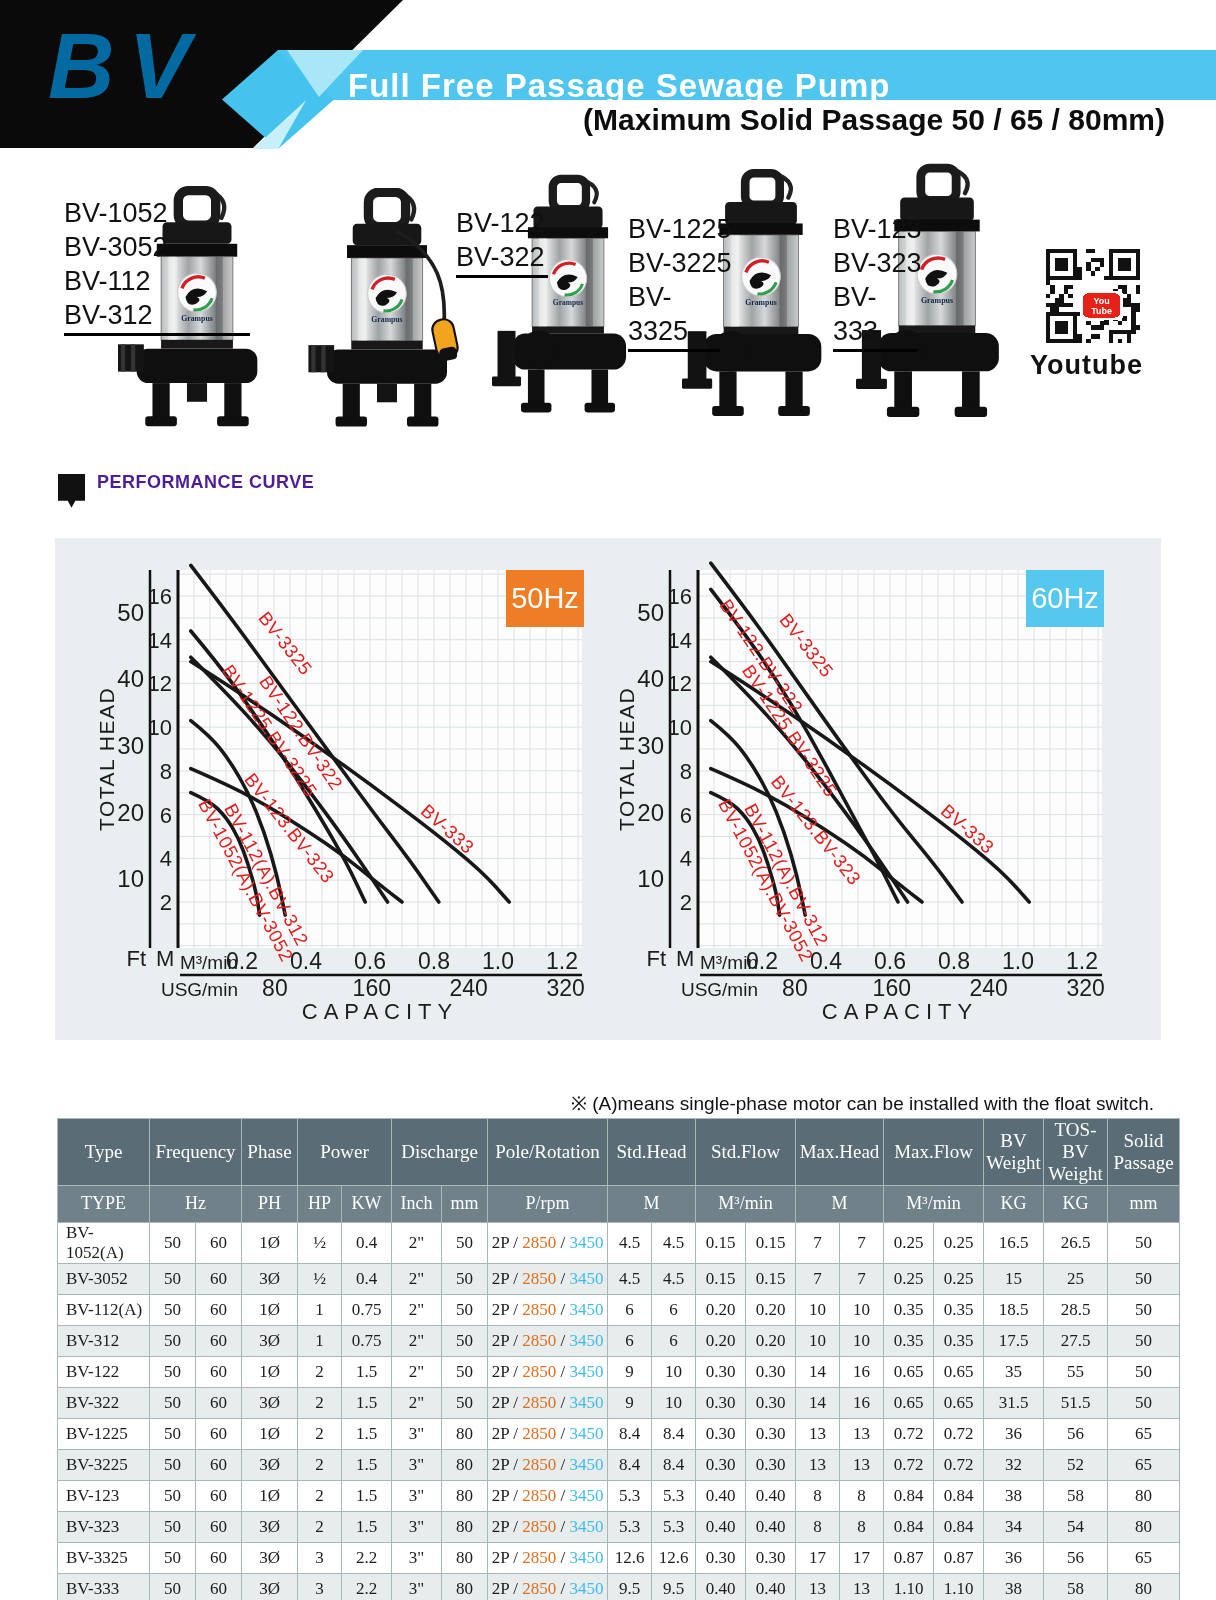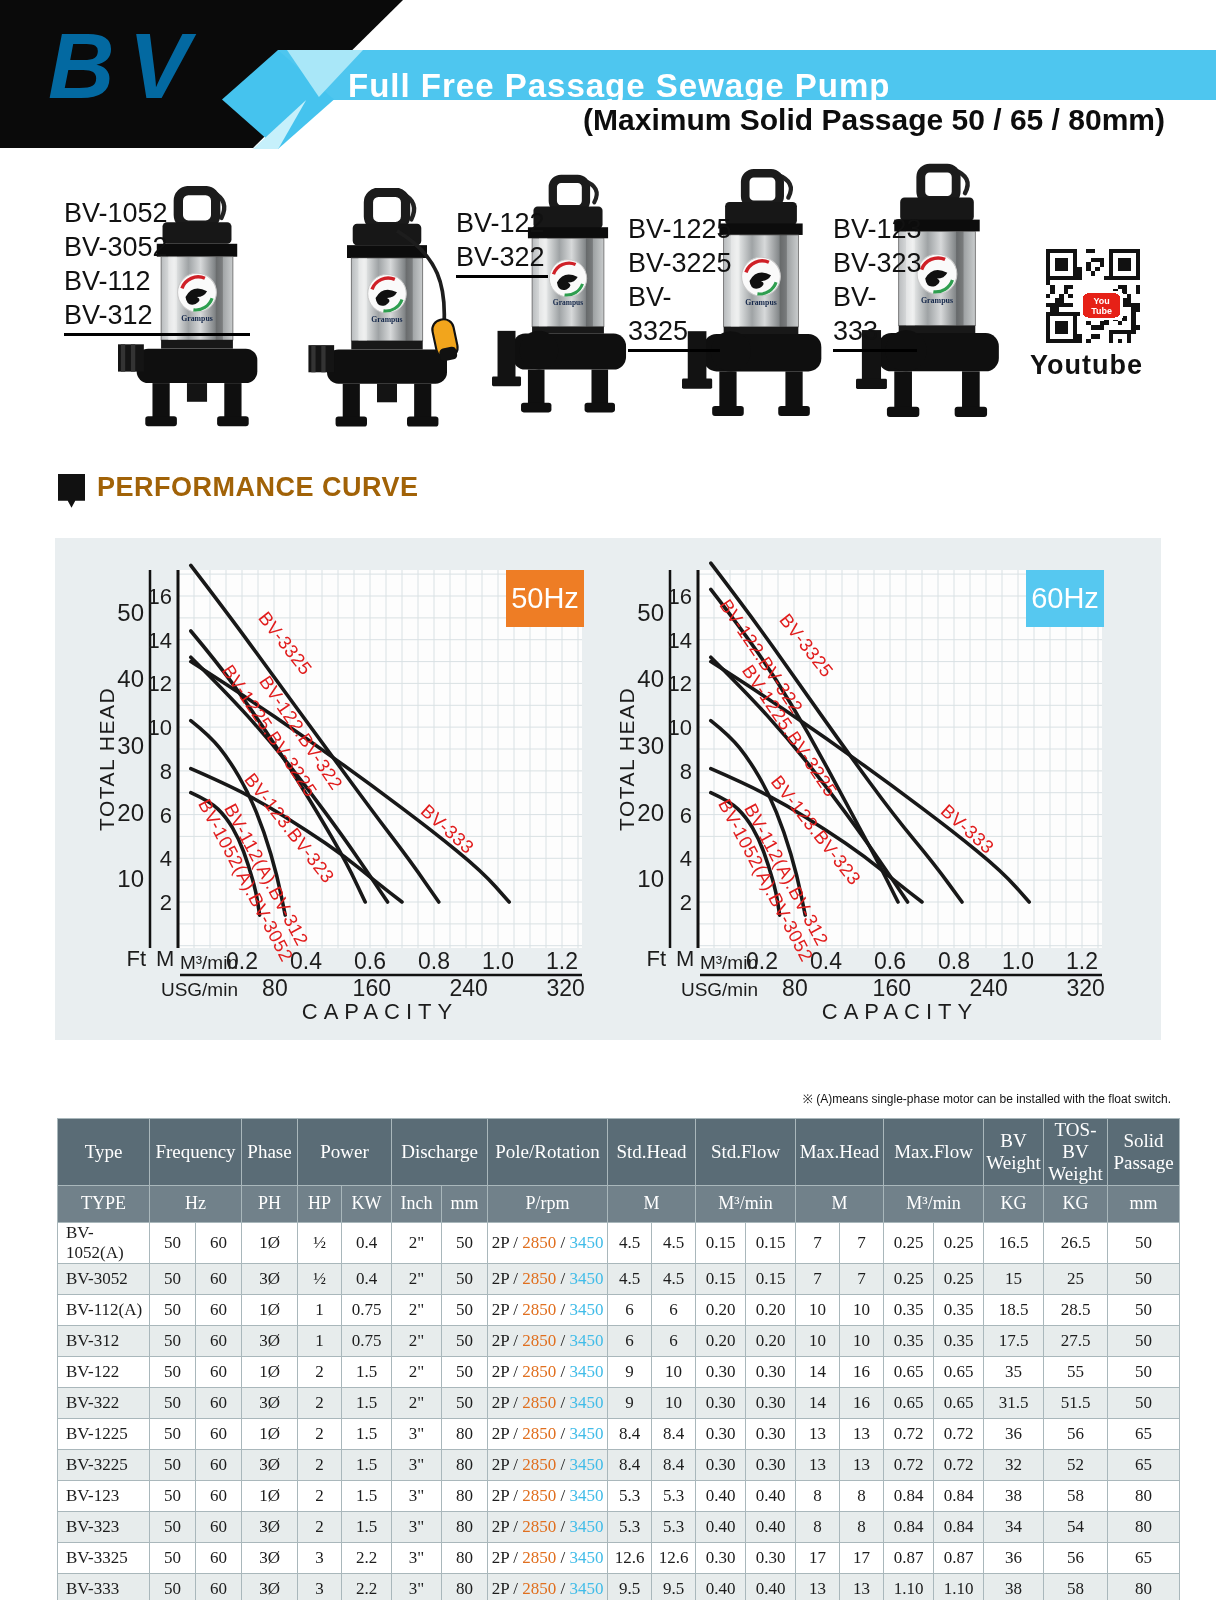--- a/index.html
+++ b/index.html
@@ -30,29 +30,29 @@
   .g4{left:628px;top:212px;} .g4 .last{width:92px;}
   .g5{left:833px;top:212px;} .g5 .last{width:84px;}
   .pump{position:absolute;}
   .qr{position:absolute;left:1037px;top:240px;width:112px;height:112px;shape-rendering:crispEdges;}
   .yt-label{position:absolute;left:1030px;top:350px;width:135px;font-size:27px;font-weight:bold;
             letter-spacing:1px;color:#111;}
   
   .sec{position:absolute;display:flex;align-items:flex-start;gap:12px;}
   .bookmark{width:27px;height:36px;background:#111;margin-top:2px;
             clip-path:polygon(0 0,100% 0,100% 74%,64% 74%,50% 94%,36% 74%,0 74%);}
-  .sec-label{font-size:27px;font-weight:bold;letter-spacing:.5px;color:#a16207;}
+  .sec-label{font-size:18px;font-weight:bold;letter-spacing:.5px;color:#4c1d95;}
   .sec-perf{left:58px;top:472px;}
   .sec-spec{left:58px;top:1124px;flex-direction:column;}
   
   .chart-panel{position:absolute;left:55px;top:538px;width:1106px;height:502px;background:#e9eef0;}
   .chart{position:absolute;top:7px;}
   .chart.c0{left:45px;} .chart.c1{left:565px;}
   
-  .note{position:absolute;right:45px;top:1090px;font-size:12px;color:#111;}
+  .note{position:absolute;right:62px;top:1090px;font-size:19px;color:#111;}
   table.spec{position:absolute;left:57px;top:1118px;width:1104px;border-collapse:collapse;
              table-layout:fixed;font-family:"Liberation Serif",serif;}
   table.spec th,table.spec td{border:1px solid #a9b7bb;text-align:center;overflow:hidden;}
   table.spec thead tr.h1 th{background:#5a6c76;color:#fff;font-weight:normal;font-size:19px;
                             height:62px;line-height:1.15;padding:0 2px;}
   table.spec thead tr.h2 th{background:#71818a;color:#fff;font-weight:normal;font-size:18px;height:34px;}
   table.spec td{font-size:17px;height:30px;color:#1c1c1c;padding:0 2px;background:#fff;}
   table.spec tbody tr:nth-child(even) td{background:#e7ecec;}
   table.spec td.type{text-align:left;padding-left:8px;}
   .o{color:#e06f1f;} .b{color:#41bce8;}

